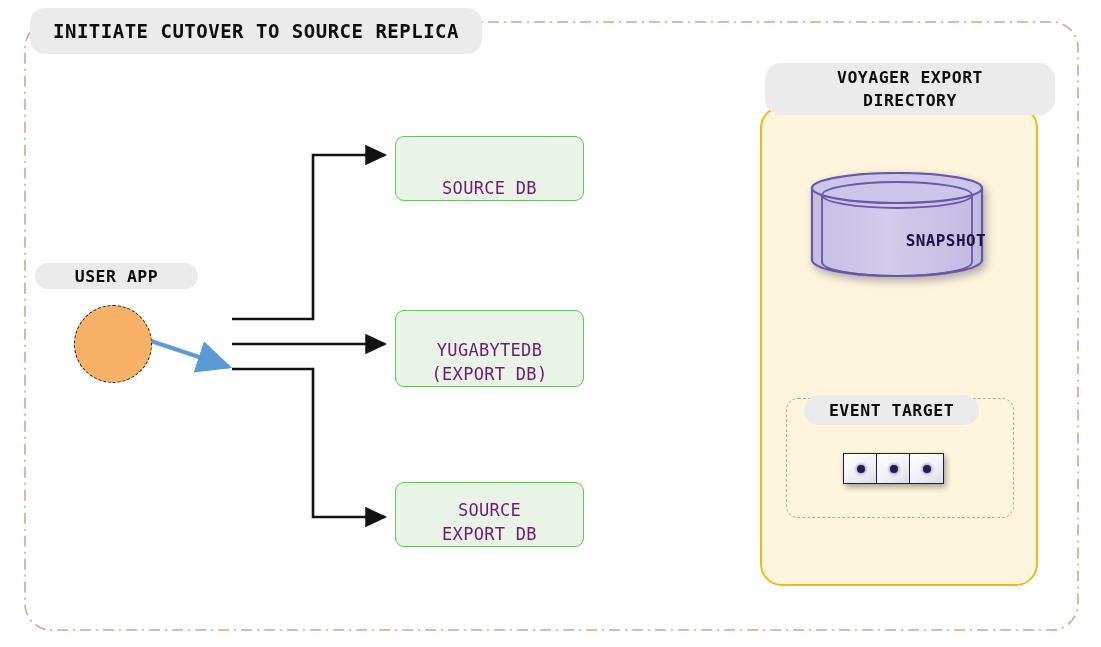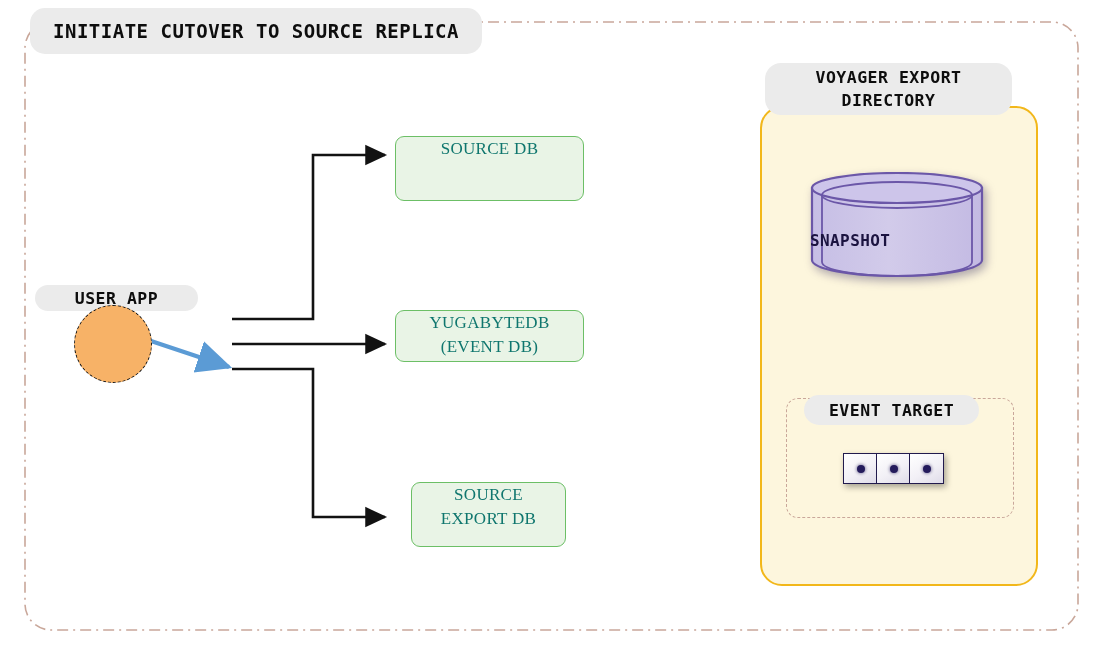--- a/index.html
+++ b/index.html
@@ -51,26 +51,25 @@
     font-size: 19px;
     border-radius: 15px;
   }
   #userapp-chip {
     left: 35px;
     top: 263px;
     width: 163px;
     height: 26px;
     font-size: 16.5px;
     border-radius: 15px;
-    margin-top: 22px;
   }
   #voyager-chip {
     left: 765px;
     top: 63px;
-    width: 247px;
+    width: 290px;
     height: 52px;
     font-size: 16.5px;
     border-radius: 16px;
     line-height: 23px;
     flex-direction: column;
   }
   #eventqueue-chip {
     left: 804px;
     top: 395px;
     width: 175px;
@@ -96,31 +95,30 @@
   
   .db-box {
     position: absolute;
     background: #e9f4e6;
     border: 1.6px solid #6cbf66;
     border-radius: 9px;
     box-sizing: border-box;
     display: flex;
     flex-direction: column;
     align-items: center;
-    justify-content: flex-start;
-    color: #0f766e;
+    justify-content: flex-end;
+    color: #701a75;
     font-size: 17px;
     line-height: 24px;
     white-space: pre;
     letter-spacing: 0.3px;
-    font-family: Liberation Serif, serif;
   }
   #box-source-db   { left: 395px; top: 136px; width: 189px; height: 65px; }
-  #box-target-db   { left: 395px; top: 310px; width: 189px; height: 52px; }
-  #box-replica-db  { left: 395px; top: 482px; width: 155px; height: 65px; margin-left: 16px; }
+  #box-target-db   { left: 395px; top: 310px; width: 189px; height: 77px; }
+  #box-replica-db  { left: 395px; top: 482px; width: 189px; height: 65px; }
 
   
   #voyager-panel {
     position: absolute;
     left: 760px;
     top: 106px;
     width: 278px;
     height: 480px;
     background: #fdf6dd;
     border: 2px solid #f2b71a;
@@ -135,21 +133,21 @@
     top: 172px;
     width: 174px;
     height: 105px;
     filter: drop-shadow(3px 4px 5px rgba(80,70,110,0.45));
   }
   #snapshot-label {
     position: absolute;
     left: 810px;
     top: 231px;
     width: 176px;
-    text-align: left;
+    text-align: right;
     font-size: 16px;
     font-weight: bold;
     color: #1b1340;
     letter-spacing: 0.4px;
     white-space: pre;
   }
 
   
   #eq-dashed {
     position: absolute;
@@ -243,21 +241,21 @@
   <div class="chip" id="userapp-chip">USER APP</div>
 
   <div id="user-circle"></div>
 
   <div class="db-box" id="box-source-db">
     <span>SOURCE DB</span>
   </div>
 
   <div class="db-box" id="box-target-db">
     <span>YUGABYTEDB</span>
-    <span>(EVENT DB)</span>
+    <span>(EXPORT DB)</span>
   </div>
 
   <div class="db-box" id="box-replica-db">
     <span>SOURCE</span>
     <span>EXPORT DB</span>
   </div>
 
   <div id="voyager-panel"></div>
 
   <div class="chip" id="voyager-chip">

